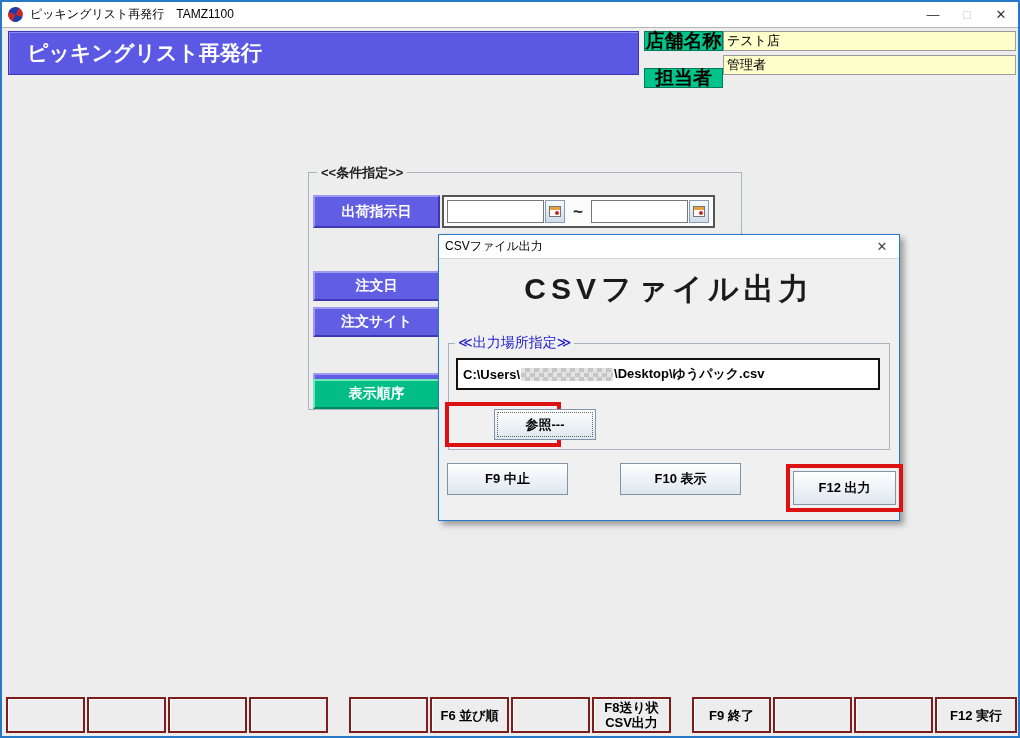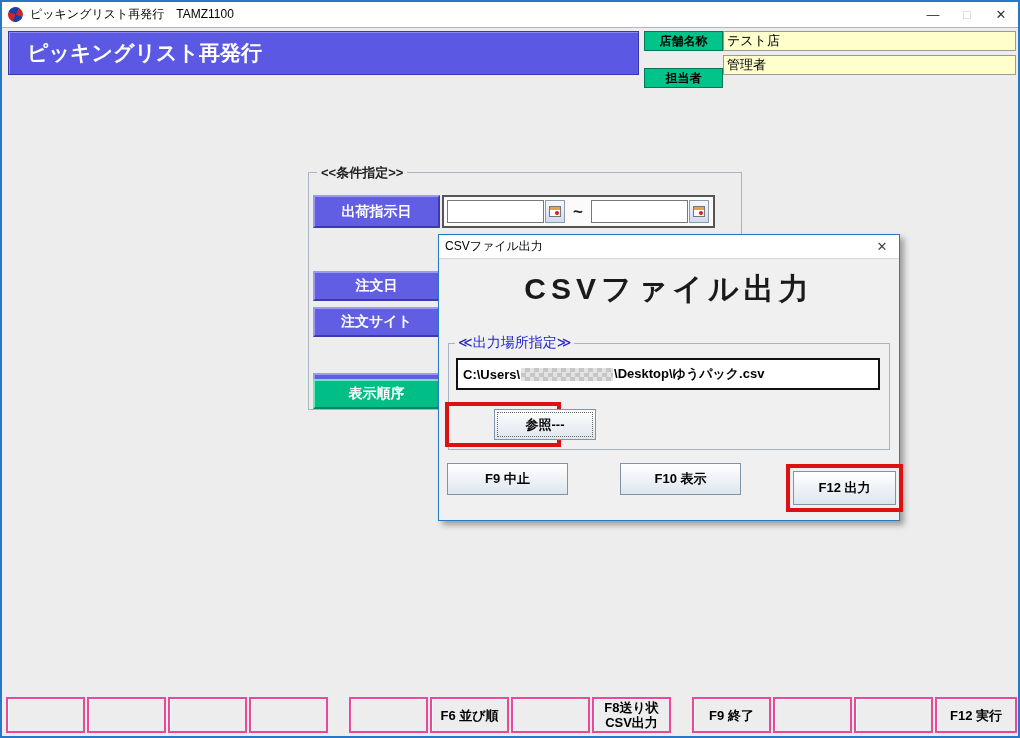--- a/index.html
+++ b/index.html
@@ -18,21 +18,21 @@
   .win-btn { width:34px; height:100%; display:flex; align-items:center; justify-content:center;
              font-size:13px; color:#333; }
   .win-btn.disabled { color:#c9c9c9; }
 
   
   .main-title { position:absolute; left:6px; top:29px; width:631px; height:44px;
                 background:#5b58e4; border:1px solid #3a38b0;
                 box-shadow:inset 1px 1px 0 #8c8af2; color:#ffffff; font-size:21px; font-weight:bold;
                 display:flex; align-items:center; padding-left:18px; }
   .info-label { position:absolute; width:79px; height:20px; background:#00c489;
-                border:1px solid #00795a; color:#000; font-size:12px; font-weight:bold;
+                border:1px solid #00795a; color:#000; font-size:19px; font-weight:bold;
                 display:flex; align-items:center; justify-content:center; }
   .info-value { position:absolute; width:293px; height:20px; background:#ffffcc;
                 border:1px solid #9a9a9a; color:#000; font-size:13px;
                 display:flex; align-items:center; padding-left:3px; }
 
   
   .cond-box { position:absolute; left:306px; top:170px; width:434px; height:238px;
               border:1px solid #aab4c0; }
   .cond-legend { position:absolute; left:8px; top:-9px; background:#ededed; padding:0 4px;
                  font-size:13px; font-weight:bold; color:#222; }
@@ -79,21 +79,21 @@
   .dlg-btn { background:linear-gradient(#ffffff,#dde6ee); border:1px solid #7f94a8; font-size:13px;
              font-weight:bold; color:#000; display:flex; align-items:center; justify-content:center; }
   .browse-btn { width:100%; height:100%; outline:1px dotted #666; outline-offset:-4px;margin-left:42px; }
   .dlg-action { position:absolute; top:228px; width:121px; height:32px; }
   .f9-btn  { left:8px; }
   .f10-btn { left:181px; }
   .f12-btn { width:100%; height:100%; }
 
   
   .funcbar { position:absolute; left:4px; top:695px; display:flex; }
-  .fkey { width:79px; height:36px; background:#ededed; border:2px solid #ec4899;
+  .fkey { width:79px; height:36px; background:#ededed; border:2px solid #7f1d1d;
           box-shadow:inset 1px 1px 0 #ffffff; margin-right:2px; font-size:13px; font-weight:bold;
           color:#000; display:flex; align-items:center; justify-content:center; text-align:center;
           white-space:pre-line; line-height:15px; }
   .fkey.gap { margin-left:19px; }
   .fkey.wide { width:82px; }
 </style>
 </head>
 <body>
 
 <div class="window">

